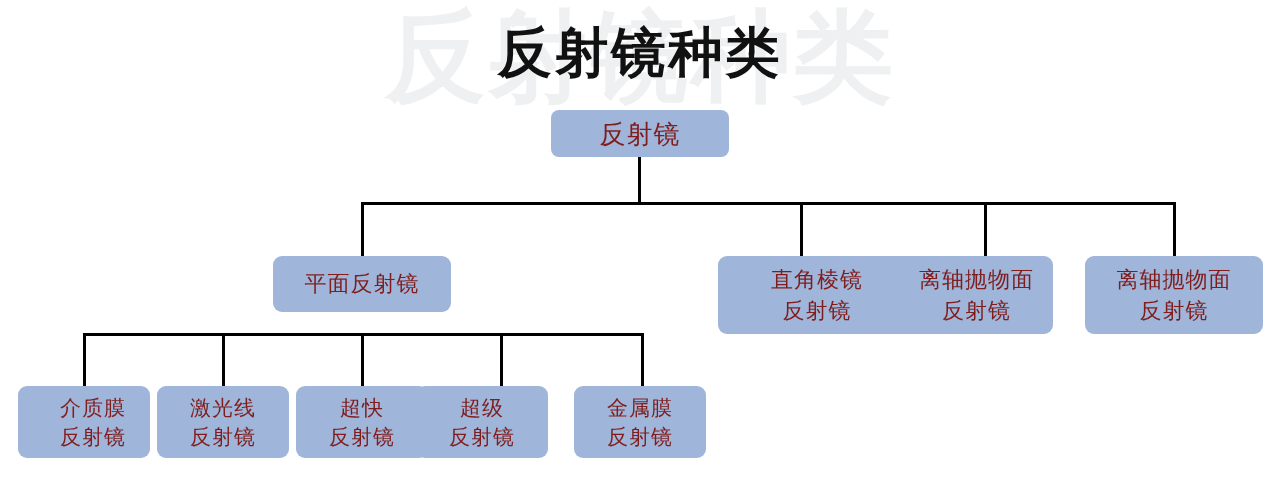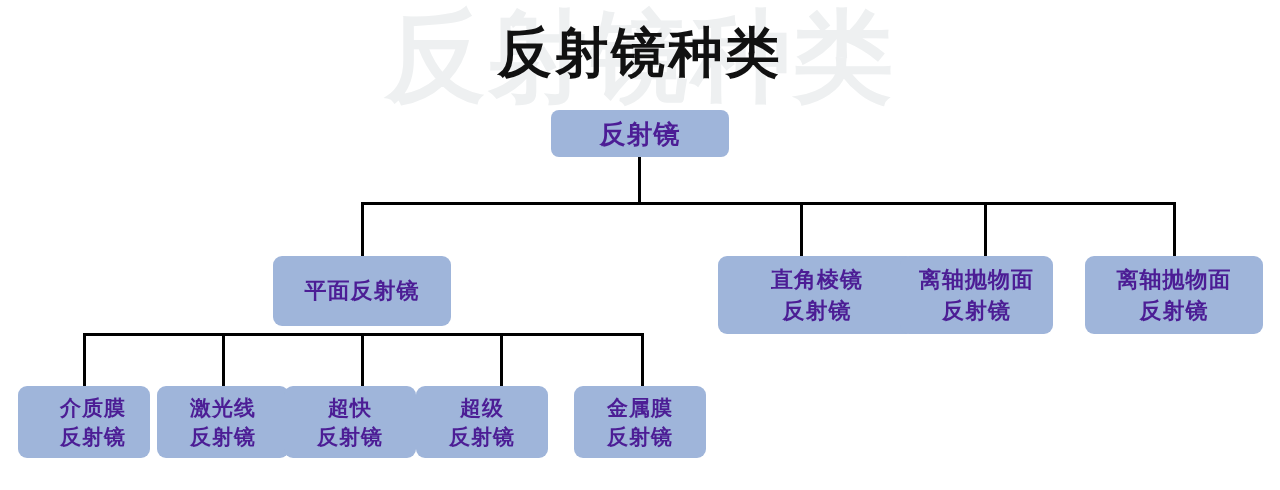--- a/index.html
+++ b/index.html
@@ -49,22 +49,22 @@
     letter-spacing: 3px;
     white-space: nowrap;
   }
 
   
   .node {
     position: absolute;
     box-sizing: border-box;
     background: #9fb5da;
     border-radius: 9px;
-    color: #4c1d95;
-    font-weight: 700;
+    color: #7f1d1d;
+    font-weight: 400;
     display: flex;
     align-items: center;
     justify-content: center;
     text-align: center;
     letter-spacing: 1px;
     z-index: 3;
   }
   .node .node-label {
     display: block;
     white-space: pre-line;
@@ -77,39 +77,39 @@
     height: 47px;
     font-size: 26px;
     line-height: 30px;
     border-radius: 8px;
   }
 
   .node-l2-wide {
     left: 273px;
     top: 256px;
     width: 178px;
-    height: 70px;
+    height: 56px;
     font-size: 22px;
     line-height: 28px;
   }
 
   .node-r1 { left: 718px;  top: 256px; width: 198px; height: 78px; font-size: 22px; line-height: 31px; }
   .node-r2 { left: 900px;  top: 256px; width: 153px; height: 78px; font-size: 22px; line-height: 31px; }
   .node-r3 { left: 1085px; top: 256px; width: 178px; height: 78px; font-size: 22px; line-height: 31px; }
 
   .leaf {
     top: 386px;
     width: 132px;
     height: 72px;
     font-size: 21px;
     line-height: 29px;
   }
   .leaf-0 { left: 18px; padding-left: 18px;  }
   .leaf-1 { left: 157px; }
-  .leaf-2 { left: 284px; justify-content: center; }
+  .leaf-2 { left: 296px; justify-content: center; }
   .leaf-3 { left: 416px; }
   .leaf-4 { left: 574px; }
 
   
   .conn {
     position: absolute;
     background: #000000;
     z-index: 1;
   }
   .v { width: 3px; }

